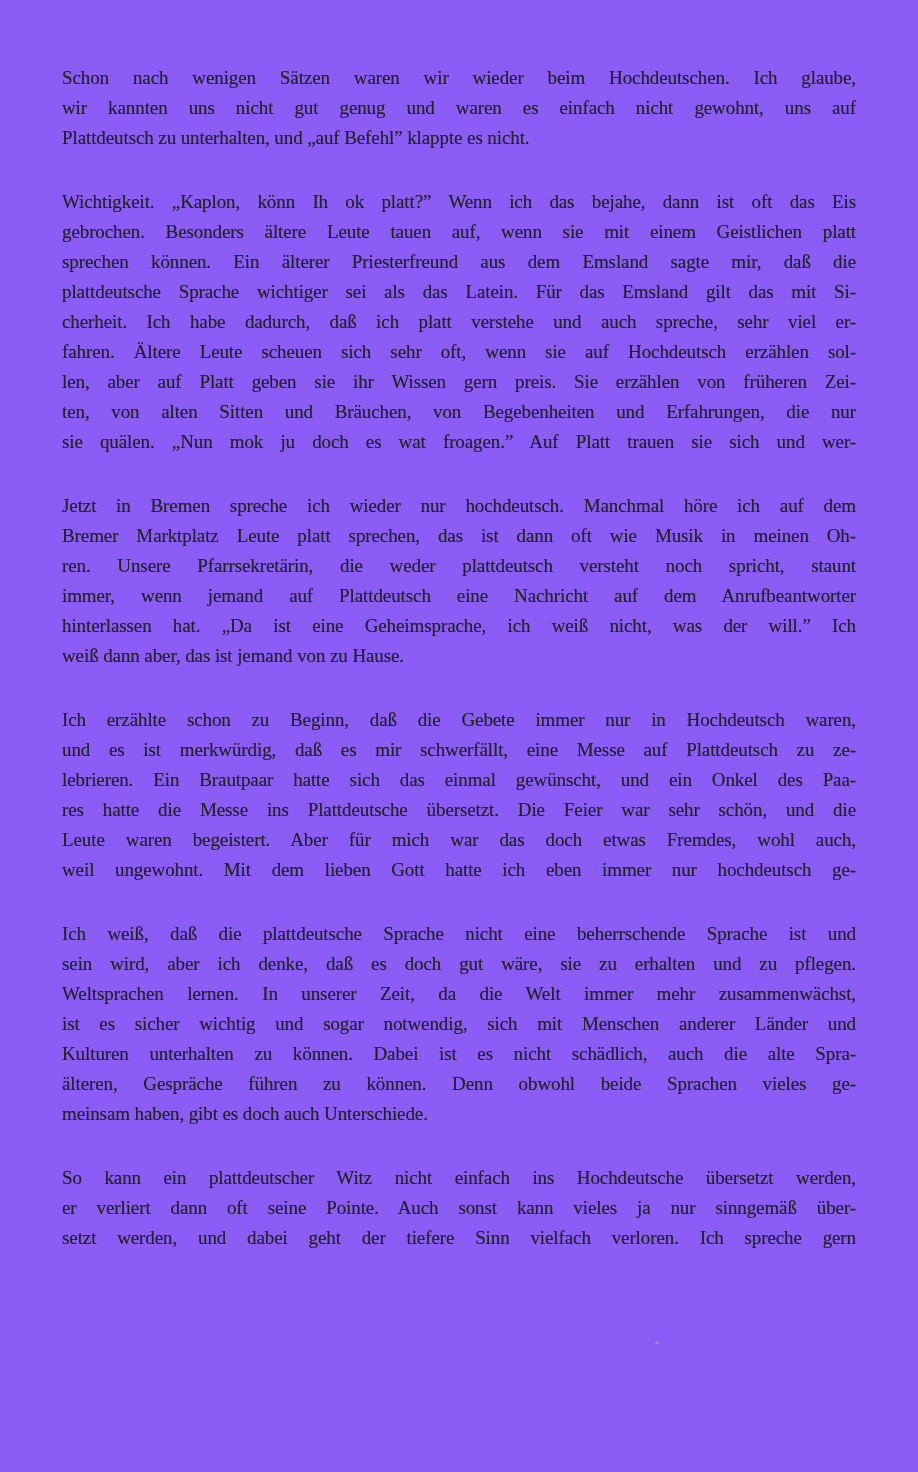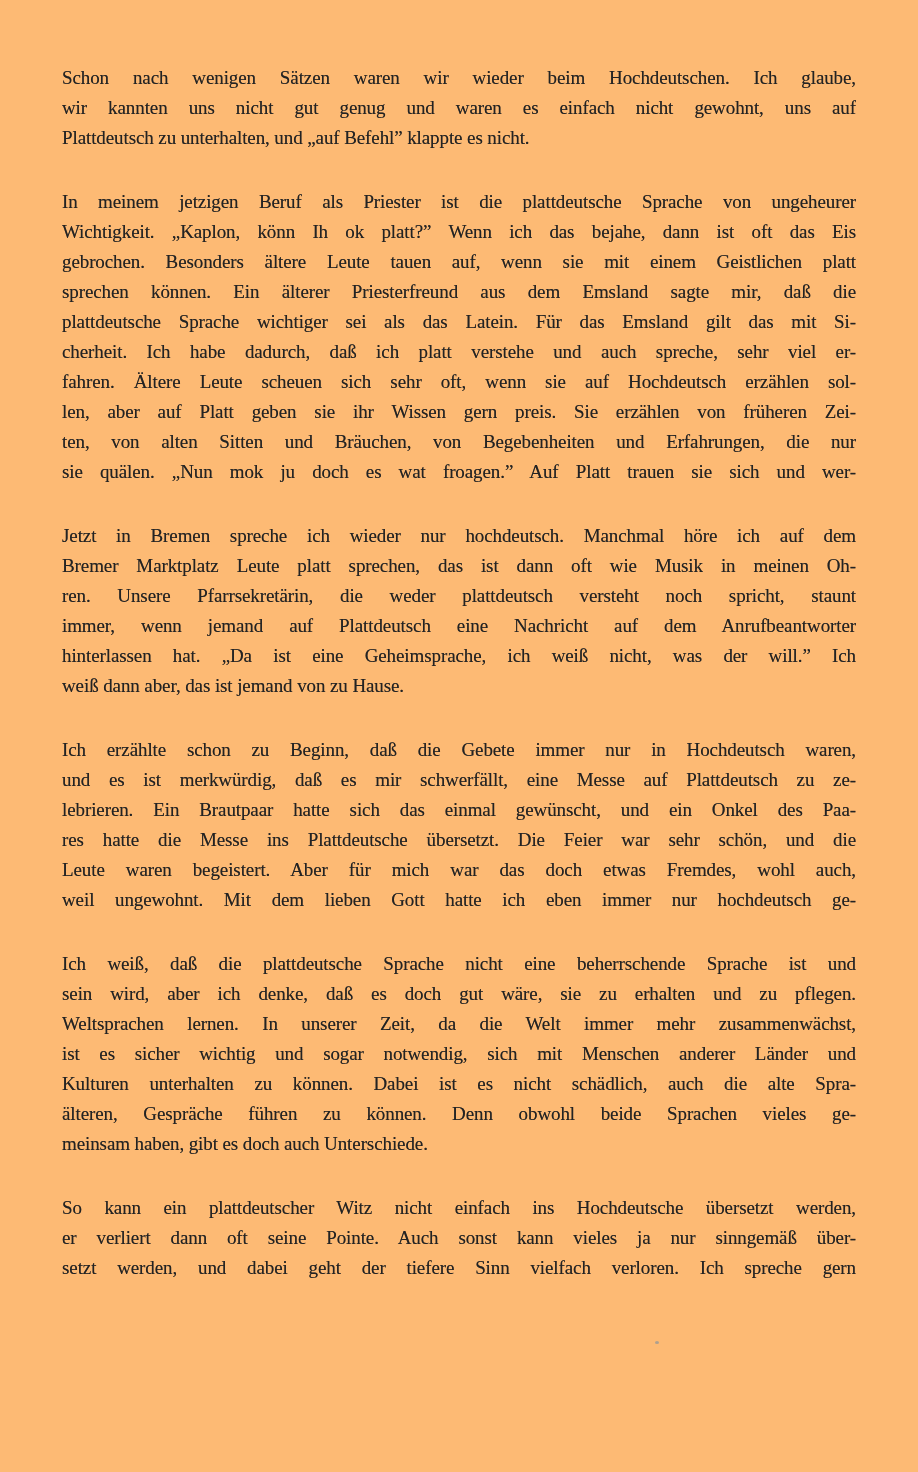--- a/index.html
+++ b/index.html
@@ -11,21 +11,21 @@
     height: 1472px;
     background: #fdfdfc;
     overflow: hidden;
     position: relative;
   }
   .page {
     box-sizing: border-box;
     width: 918px;
     height: 1472px;
     padding: 63px 62px 0 62px;
-    background: #fdba74;
+    background: #8b5cf6;
     position: relative;
   }
   .text-column {
     width: 794px;
     color: #232323;
     font-family: "Liberation Serif", serif;
     font-size: 19px;
     line-height: 30px;
     letter-spacing: -0.1px;
     text-rendering: optimizeLegibility;
@@ -59,21 +59,20 @@
 <body>
 
 <div class="page">
   <div class="text-column" id="text-column">
       <div class="paragraph">
         <div class="line">Schon nach wenigen Sätzen waren wir wieder beim Hochdeutschen. Ich glaube,</div>
         <div class="line">wir kannten uns nicht gut genug und waren es einfach nicht gewohnt, uns auf</div>
         <div class="line line-last">Plattdeutsch zu unterhalten, und „auf Befehl” klappte es nicht.</div>
       </div>
       <div class="paragraph">
-        <div class="line">In meinem jetzigen Beruf als Priester ist die plattdeutsche Sprache von ungeheurer</div>
         <div class="line">Wichtigkeit. „Kaplon, könn Ih ok platt?” Wenn ich das bejahe, dann ist oft das Eis</div>
         <div class="line">gebrochen. Besonders ältere Leute tauen auf, wenn sie mit einem Geistlichen platt</div>
         <div class="line">sprechen können. Ein älterer Priesterfreund aus dem Emsland sagte mir, daß die</div>
         <div class="line">plattdeutsche Sprache wichtiger sei als das Latein. Für das Emsland gilt das mit Si-</div>
         <div class="line">cherheit. Ich habe dadurch, daß ich platt verstehe und auch spreche, sehr viel er-</div>
         <div class="line">fahren. Ältere Leute scheuen sich sehr oft, wenn sie auf Hochdeutsch erzählen sol-</div>
         <div class="line">len, aber auf Platt geben sie ihr Wissen gern preis. Sie erzählen von früheren Zei-</div>
         <div class="line">ten, von alten Sitten und Bräuchen, von Begebenheiten und Erfahrungen, die nur</div>
         <div class="line">sie quälen. „Nun mok ju doch es wat froagen.” Auf Platt trauen sie sich und wer-</div>
       </div>

